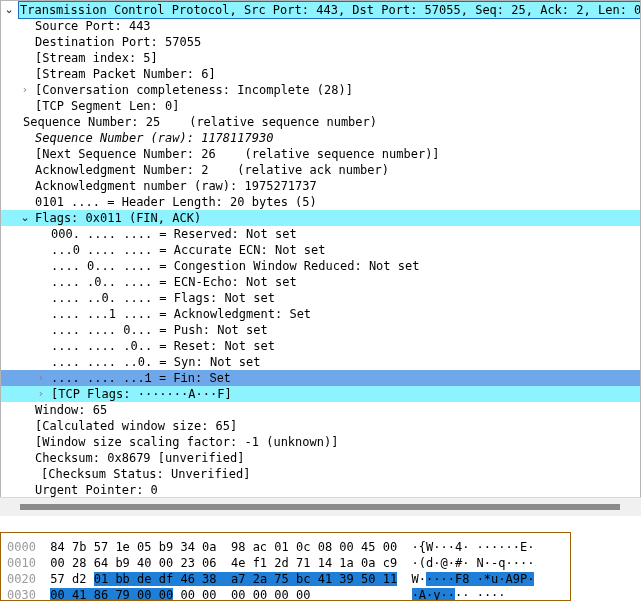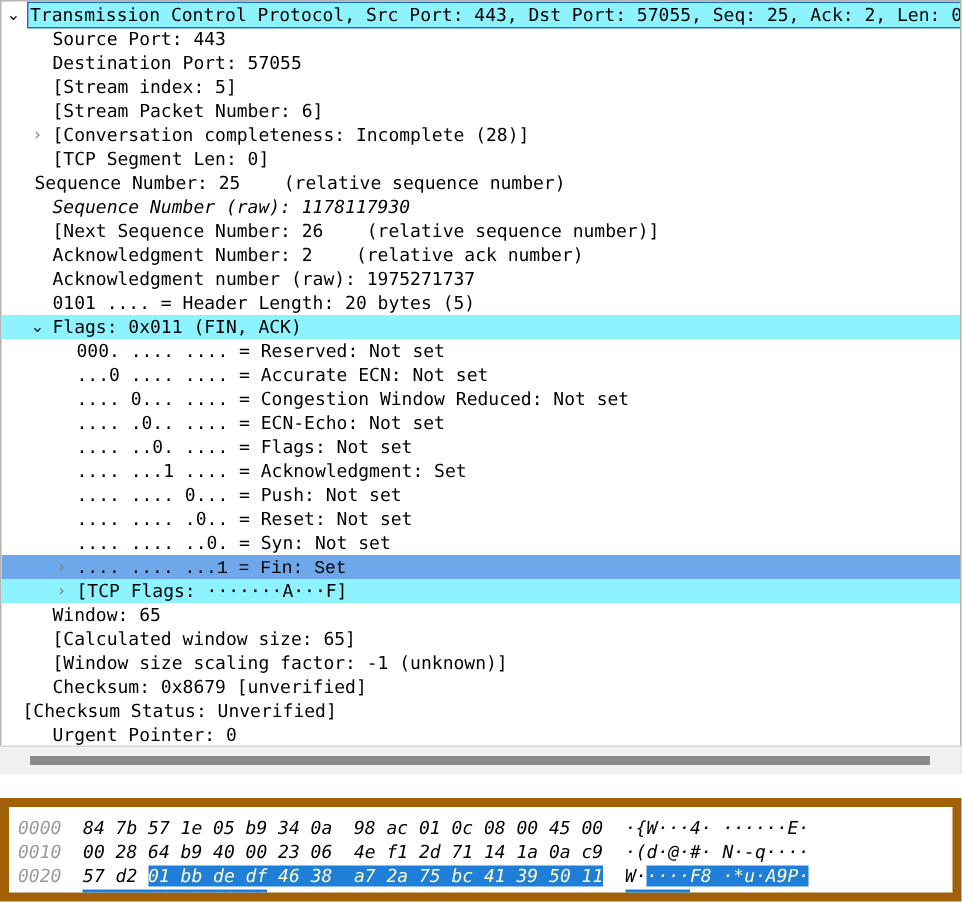--- a/index.html
+++ b/index.html
@@ -93,45 +93,44 @@
     height: 6px;
     background: #8a8a8a;
     border-radius: 0;
   }
 
   
   #bytes-pane {
     position: absolute;
     left: 0;
     top: 532px;
-    width: 641px;
+    width: 571px;
     height: 69px;
     box-sizing: border-box;
-    border: 6px solid #a16207;
+    border: 1px solid #a16207;
     background: #ffffff;
     overflow: hidden;
-    font-style: italic;
   }
   .hexrow {
     height: 16px;
     line-height: 16px;
     white-space: pre;
     font-size: 12px;
     font-family: "DejaVu Sans Mono", "Liberation Mono", monospace;
     padding-left: 6px;
   }
   .hexrow .off {
     color: #9a9a9a;
   }
   .hexrow .seg {
     white-space: pre;
   }
   .hexrow .seg.on {
     background: #1f7fd8;
-    color: #fef9c3;
+    color: #000000;
   }
   .spacer-top { height: 6px; }
 </style>
 </head>
 <body>
 
 <div id="details-pane">
   <div id="tree">
       <div class="row sel-cyan-top"><span class="twisty open" style="left: 0px;">⌄</span><span class="label" style="margin-left: 18px;">Transmission Control Protocol, Src Port: 443, Dst Port: 57055, Seq: 25, Ack: 2, Len: 0</span></div>
       <div class="row"><span class="label" style="margin-left: 34px;">Source Port: 443</span></div>
@@ -155,21 +154,21 @@
       <div class="row"><span class="label" style="margin-left: 50px;">.... ...1 .... = Acknowledgment: Set</span></div>
       <div class="row"><span class="label" style="margin-left: 50px;">.... .... 0... = Push: Not set</span></div>
       <div class="row"><span class="label" style="margin-left: 50px;">.... .... .0.. = Reset: Not set</span></div>
       <div class="row"><span class="label" style="margin-left: 50px;">.... .... ..0. = Syn: Not set</span></div>
       <div class="row hl-blue"><span class="twisty" style="left: 32px;">›</span><span class="label" style="margin-left: 50px; font-family: Liberation Mono, monospace;">.... .... ...1 = Fin: Set</span></div>
       <div class="row hl-cyan"><span class="twisty" style="left: 32px;">›</span><span class="label" style="margin-left: 50px;">[TCP Flags: ·······A···F]</span></div>
       <div class="row"><span class="label" style="margin-left: 34px;">Window: 65</span></div>
       <div class="row"><span class="label" style="margin-left: 34px;">[Calculated window size: 65]</span></div>
       <div class="row"><span class="label" style="margin-left: 34px;">[Window size scaling factor: -1 (unknown)]</span></div>
       <div class="row"><span class="label" style="margin-left: 34px;">Checksum: 0x8679 [unverified]</span></div>
-      <div class="row"><span class="label" style="margin-left: 14px;">[Checksum Status: Unverified]</span></div>
+      <div class="row"><span class="label" style="margin-left: 40px;">[Checksum Status: Unverified]</span></div>
       <div class="row"><span class="label" style="margin-left: 34px;">Urgent Pointer: 0</span></div>
       <div class="row"><span class="twisty" style="left: 16px;">›</span><span class="label" style="margin-left: 34px;">[Timestamps]</span></div>
     </div>
 </div>
 
 <div id="hscroll-area">
   <div id="hscroll-thumb"></div>
 </div>
 
 <div id="bytes-pane">

